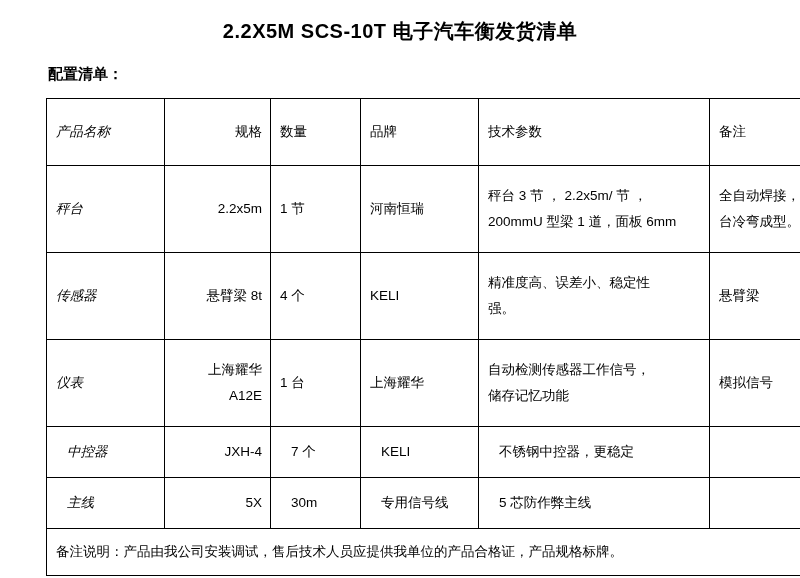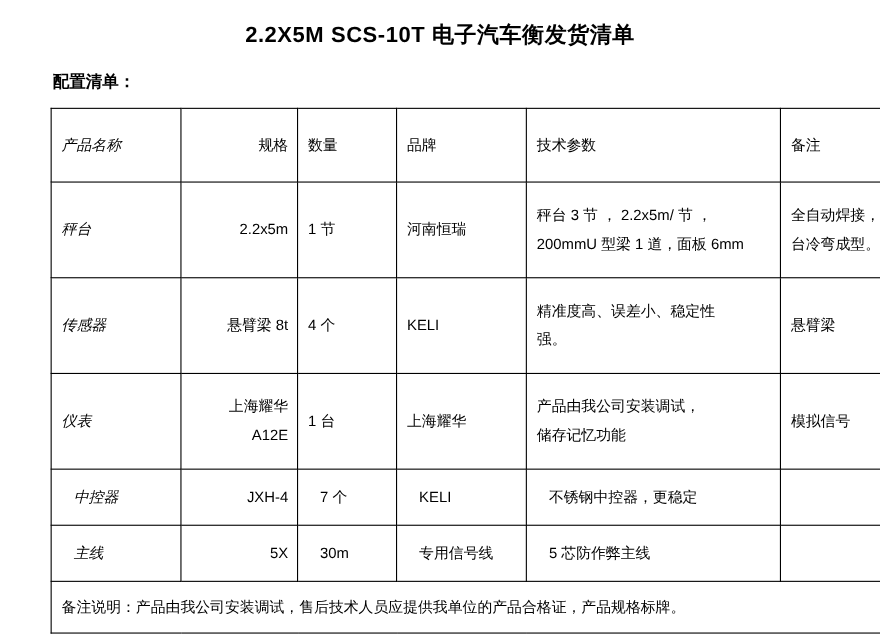--- a/index.html
+++ b/index.html
@@ -120,21 +120,21 @@
 
       <tr class="tall">
         <td class="c0">仪表</td>
         <td class="c1">
           <span class="cell-line">上海耀华</span>
           <span class="cell-line">A12E</span>
         </td>
         <td class="c2">1 台</td>
         <td class="c3">上海耀华</td>
         <td class="c4">
-          <span class="cell-line">产品由我公司安装调试，</span>
+          <span class="cell-line">自动检测传感器工作信号，</span>
           <span class="cell-line">储存记忆功能</span>
         </td>
         <td class="c5">模拟信号</td>
       </tr>
 
       <tr class="short">
         <td class="c0">中控器</td>
         <td class="c1">JXH-4</td>
         <td class="c2">7 个</td>
         <td class="c3">KELI</td>

